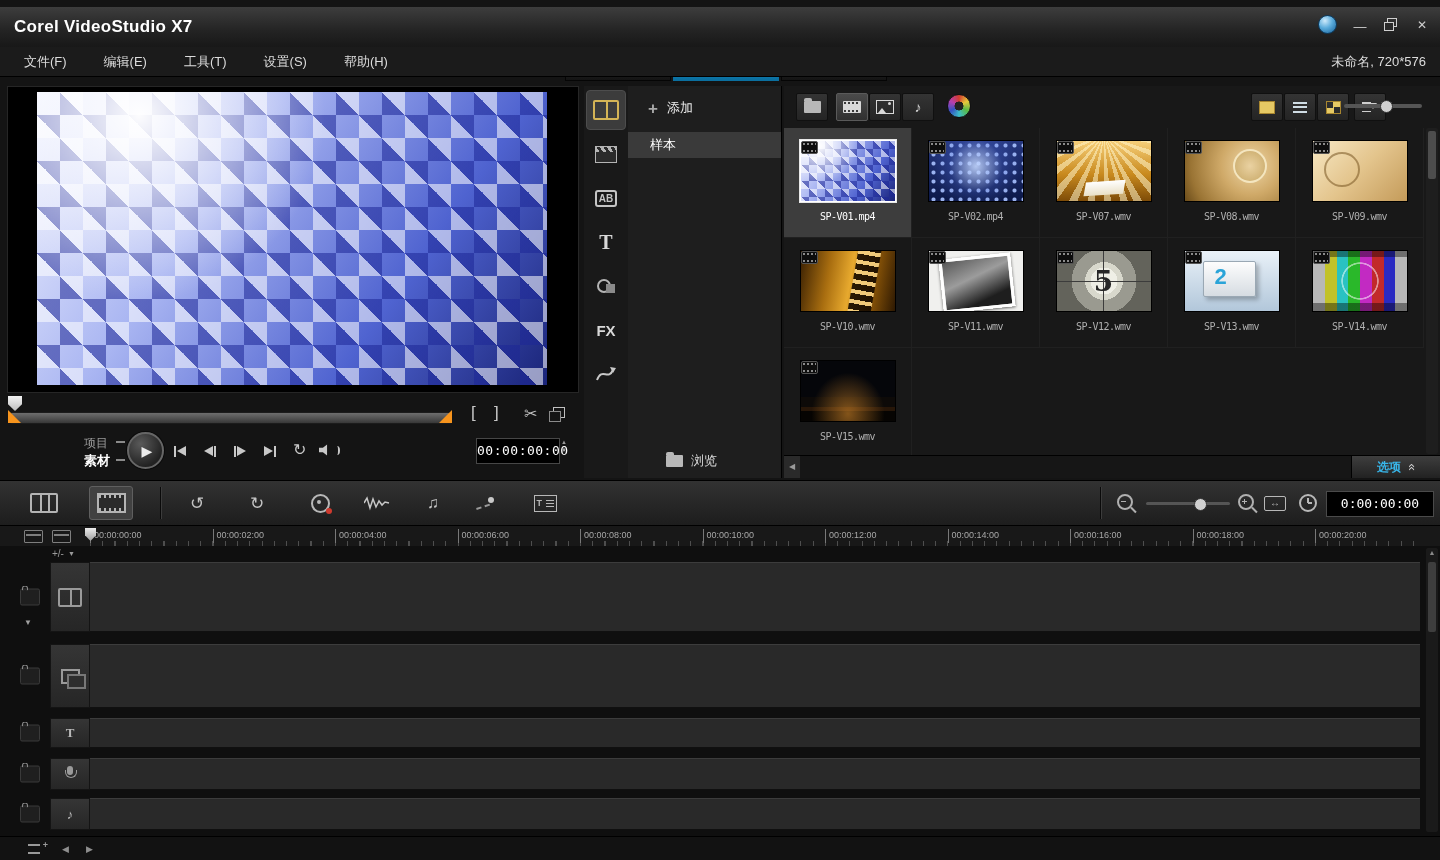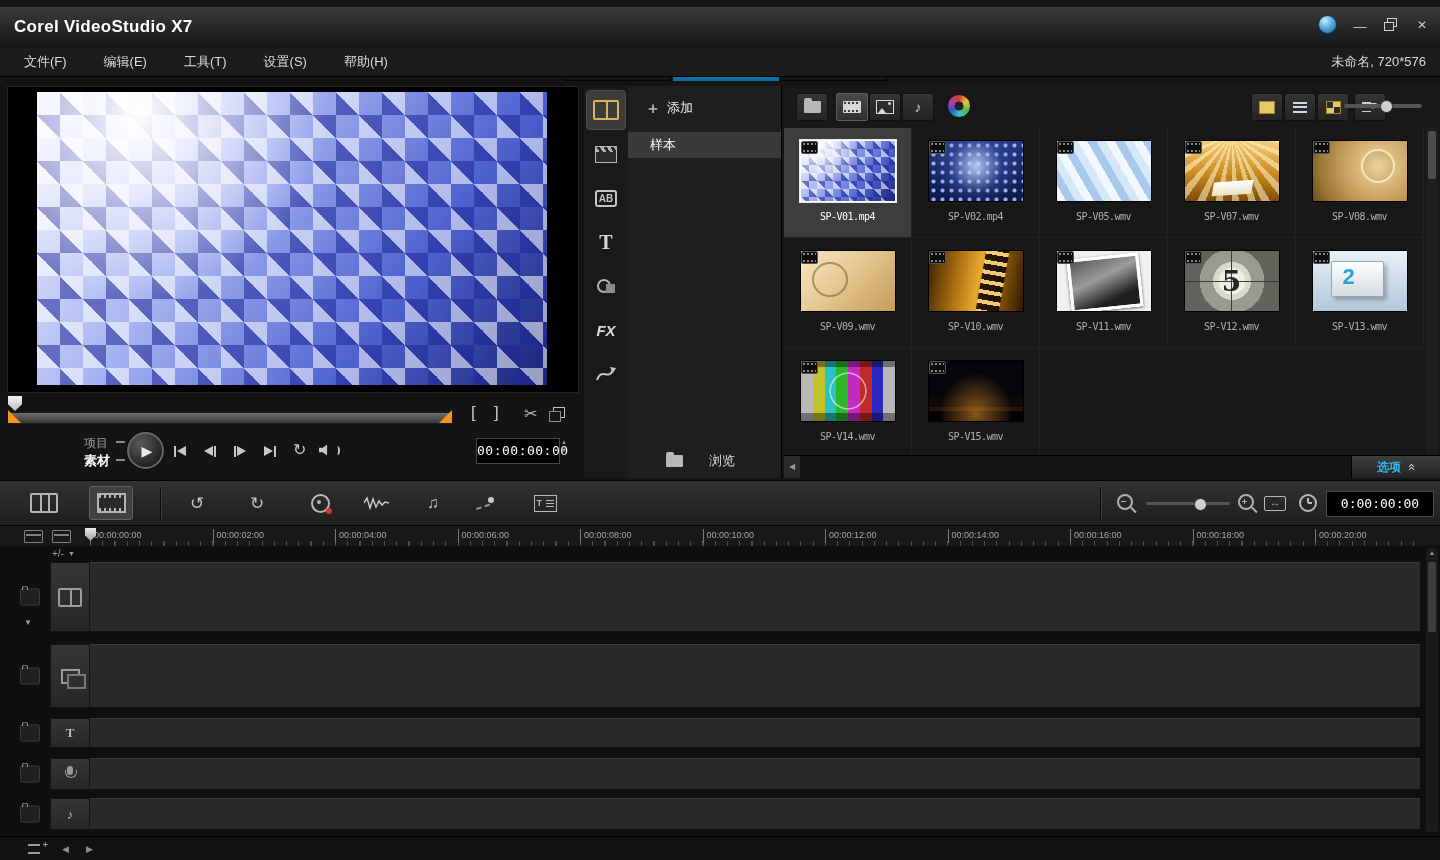--- a/index.html
+++ b/index.html
@@ -72,30 +72,30 @@
   .nav-item.selected{background:#3c3c3c;border-radius:4px;border:1px solid #4d4d4d;box-sizing:border-box;}
   .ic-media{width:22px;height:16px;border:2px solid #d4b456;border-radius:2px;position:relative;}
   .ic-media::before{content:'';position:absolute;left:50%;top:0;bottom:0;width:2px;background:#d4b456;}
   .ic-clapper{width:20px;height:15px;border:1px solid #b4b4b4;position:relative;background:#2a2a2a;}
   .ic-clapper::before{content:'';position:absolute;left:0;top:0;right:0;height:5px;background:repeating-linear-gradient(60deg,#b4b4b4 0 3px,#2a2a2a 3px 6px);}
   .ic-ab{border:2px solid #c4c4c4;border-radius:3px;padding:1px 2px;font-size:10px;font-weight:bold;color:#c4c4c4;}
   .glyph-t{font-size:20px;color:#d8d8d8;font-weight:bold;font-family:"Liberation Serif",serif;}
   .ic-graphic{position:relative;width:18px;height:14px;}
   .ic-graphic::before{content:'';position:absolute;left:0;top:0;width:10px;height:10px;border:2px solid #b4b4b4;border-radius:50%;}
   .ic-graphic::after{content:'';position:absolute;right:0;bottom:0;width:9px;height:9px;background:#8a8a8a;}
-  .glyph-fx{font-size:15px;font-weight:bold;color:#d8d8d8;font-style:italic;text-align:right;}
+  .glyph-fx{font-size:15px;font-weight:bold;color:#d8d8d8;text-align:right;}
   .ic-path svg{display:block;}
 
   
   .add-panel{position:absolute;left:628px;top:86px;width:154px;height:392px;background:#1e1e1e;border-right:1px solid #000;box-sizing:border-box;}
   .add-row{position:absolute;left:0;top:10px;height:24px;display:flex;align-items:center;gap:9px;padding-left:20px;}
   .plus{color:#a8a8a8;font-size:17px;font-weight:bold;line-height:17px;}
   .add-label{font-size:13px;color:#ececec;}
   .cat-row{position:absolute;left:0;top:46px;width:100%;height:26px;background:#3a3a3a;color:#fff;font-size:13px;line-height:26px;padding-left:22px;box-sizing:border-box;}
-  .browse-row{position:absolute;left:14px;bottom:8px;display:flex;align-items:center;gap:26px;padding-left:24px;}
+  .browse-row{position:absolute;left:14px;bottom:8px;display:flex;align-items:center;gap:8px;padding-left:24px;}
   .ic-folder{width:17px;height:12px;background:#b8b8b8;border-radius:1px;position:relative;}
   .ic-folder::before{content:'';position:absolute;top:-3px;left:0;width:8px;height:3px;background:#b8b8b8;border-radius:2px 2px 0 0;}
   .browse-label{font-size:13px;color:#d8d8d8;}
 
   
   .library{position:absolute;left:784px;top:86px;width:656px;height:392px;background:#181818;}
   .lib-toolbar{position:absolute;left:0;top:0;width:100%;height:40px;}
   .lib-btn{position:absolute;top:7px;width:30px;height:26px;background:linear-gradient(#343434,#242424);border:1px solid #101010;border-radius:2px;display:flex;align-items:center;justify-content:center;}
   .lib-btn.active{background:linear-gradient(#4a4a4a,#303030);border-color:#5a5a5a;}
   .b-folder{left:12px;}
@@ -402,26 +402,20 @@
           </div>
           <div class="lib-name">SP-V01.mp4</div>
         </div>
         <div class="lib-cell">
           <div class="thumb th-disco">
             <span class="badge"></span>
           </div>
           <div class="lib-name">SP-V02.mp4</div>
         </div>
         <div class="lib-cell">
-          <div class="thumb th-bluestripe">
-            <span class="badge"></span>
-          </div>
-          <div class="lib-name">SP-V05.wmv</div>
-        </div>
-        <div class="lib-cell">
           <div class="thumb th-goldrays">
             <span class="badge"></span>
           </div>
           <div class="lib-name">SP-V07.wmv</div>
         </div>
         <div class="lib-cell">
           <div class="thumb th-sepiacompass">
             <span class="badge"></span>
           </div>
           <div class="lib-name">SP-V08.wmv</div>

